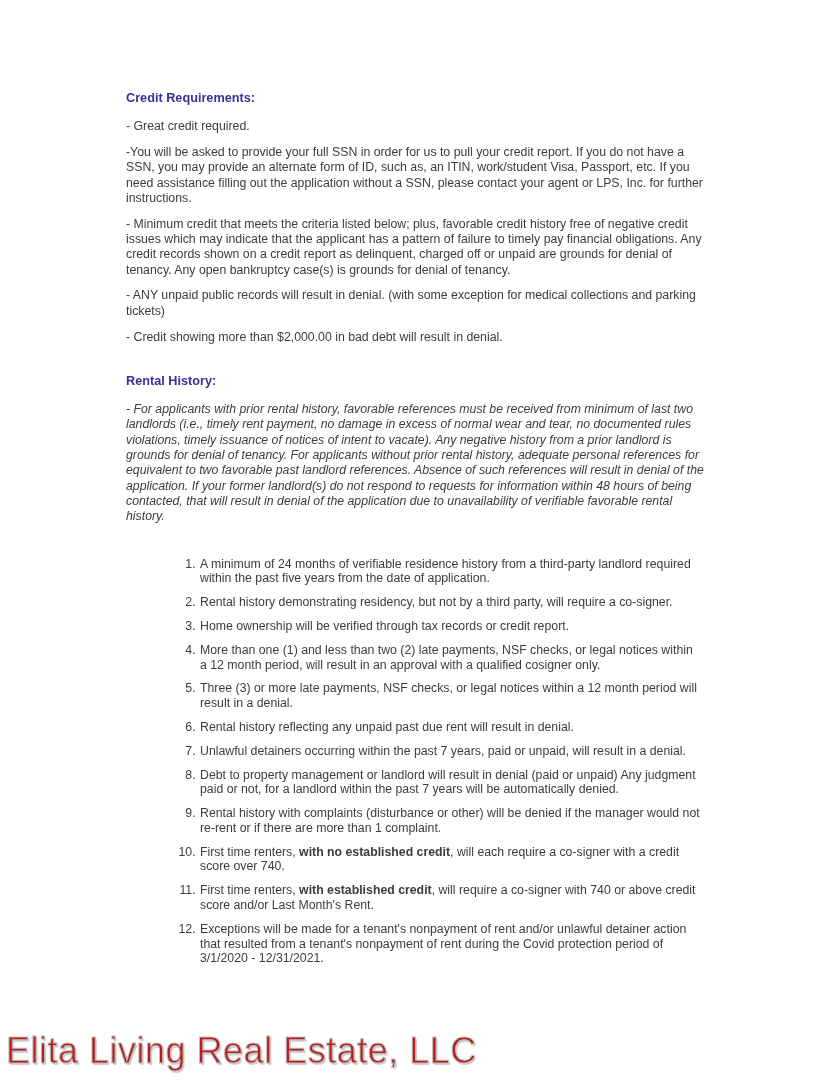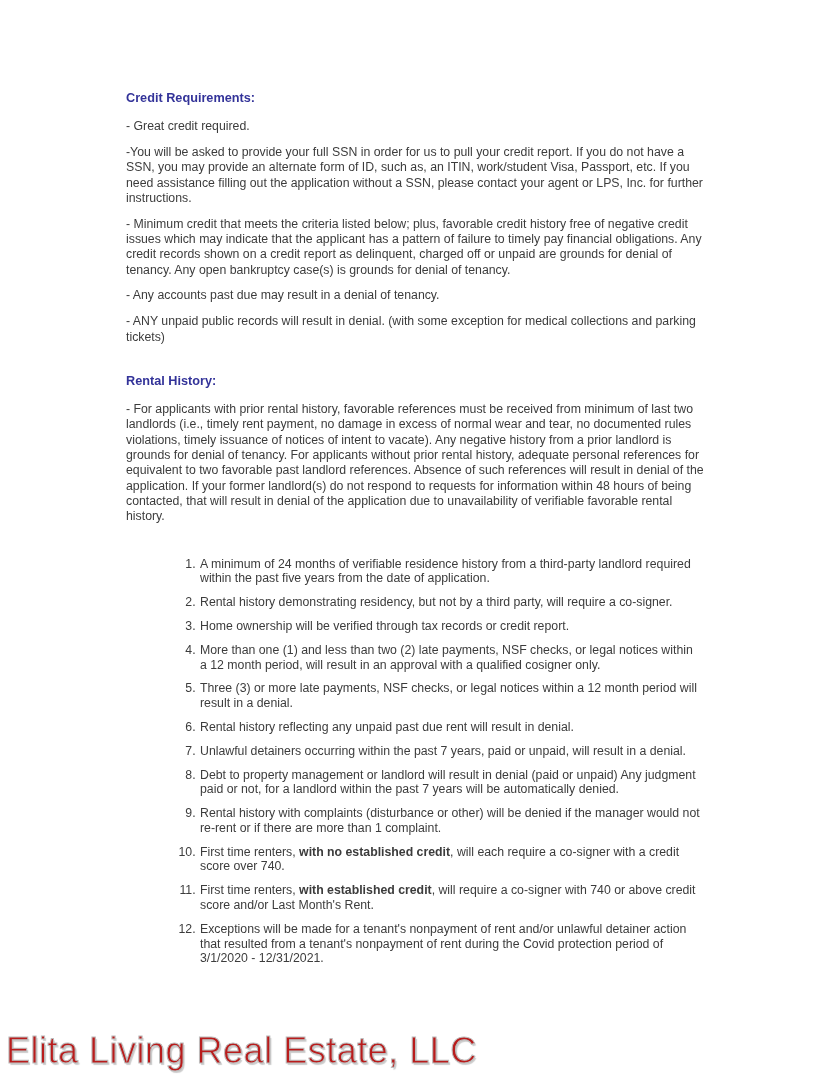--- a/index.html
+++ b/index.html
@@ -31,20 +31,21 @@
     font-size: 12.7px;
     margin: 0 0 13px 0;
   }
   .rental-heading {
     margin-top: 29px;
   }
   .para {
     margin: 0 0 10.5px 0;
   }
   .intro-para {
+    font-style: italic;
     margin: 0 0 8px 0;
   }
   .criteria-list {
     margin: 32px 0 0 0;
     padding-left: 64px;
     line-height: 14.8px;
   }
   .criteria-list li {
     padding-left: 1px;
     margin: 9px;
@@ -65,22 +66,22 @@
 <body>
 
 <div class="page-content">
 
   <div class="credit-section">
     <h3 class="section-heading">Credit Requirements:</h3>
     <div>
         <p class="para">- Great credit required.</p>
         <p class="para">-You will be asked to provide your full SSN in order for us to pull your credit report. If you do not have a SSN, you may provide an alternate form of ID, such as, an ITIN, work/student Visa, Passport, etc. If you need assistance filling out the application without a SSN, please contact your agent or LPS, Inc. for further instructions.</p>
         <p class="para">- Minimum credit that meets the criteria listed below; plus, favorable credit history free of negative credit issues which may indicate that the applicant has a pattern of failure to timely pay financial obligations. Any credit records shown on a credit report as delinquent, charged off or unpaid are grounds for denial of tenancy. Any open bankruptcy case(s) is grounds for denial of tenancy.</p>
-        <p class="para">- Any accounts past due may result in a denial of tenancy.</p>
         <p class="para">- ANY unpaid public records will result in denial. (with some exception for medical collections and parking tickets)</p>
+        <p class="para">- Credit showing more than $2,000.00 in bad debt will result in denial.</p>
       </div>
   </div>
 
   <div class="rental-section">
     <h3 class="section-heading rental-heading">Rental History:</h3>
     <p class="intro-para">- For applicants with prior rental history, favorable references must be received from minimum of last two landlords (i.e., timely rent payment, no damage in excess of normal wear and tear, no documented rules violations, timely issuance of notices of intent to vacate). Any negative history from a prior landlord is grounds for denial of tenancy. For applicants without prior rental history, adequate personal references for equivalent to two favorable past landlord references. Absence of such references will result in denial of the application. If your former landlord(s) do not respond to requests for information within 48 hours of being contacted, that will result in denial of the application due to unavailability of verifiable favorable rental history.</p>
     <ol class="criteria-list">
         <li><span>A minimum of 24 months of verifiable residence history from a third-party landlord required within the past five years from the date of application.</span></li>
         <li><span>Rental history demonstrating residency, but not by a third party, will require a co-signer.</span></li>
         <li><span>Home ownership will be verified through tax records or credit report.</span></li>

